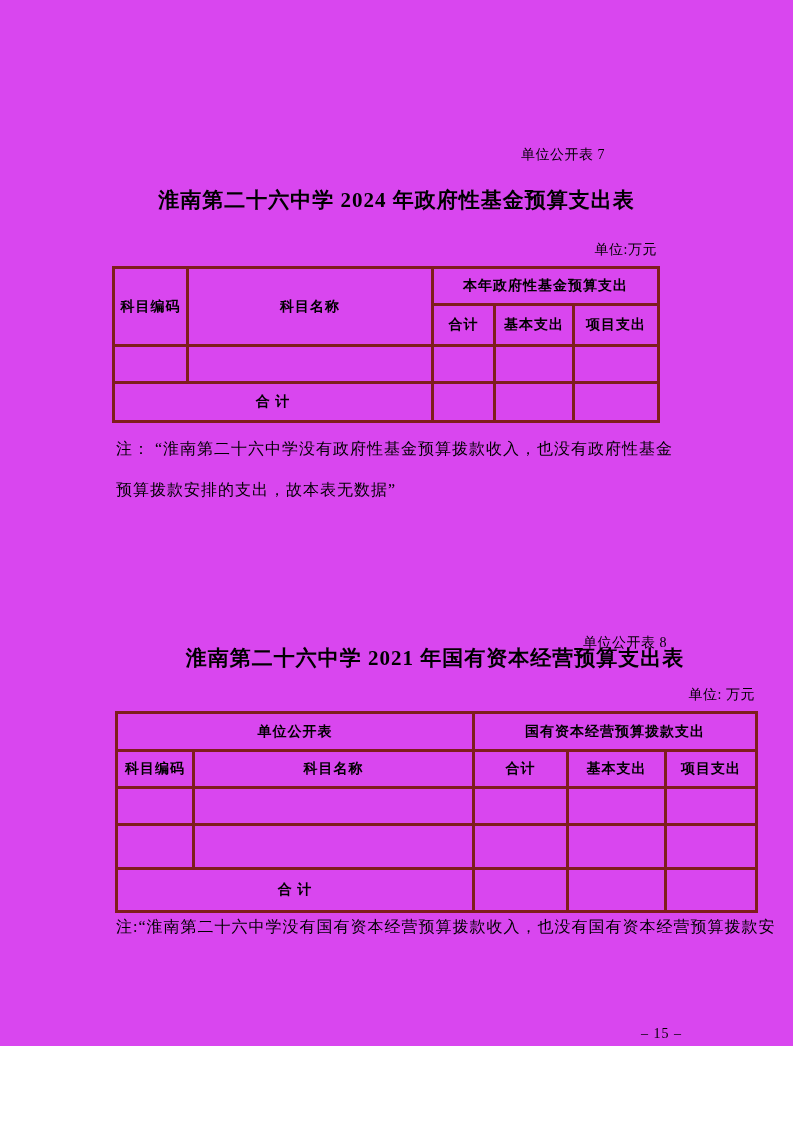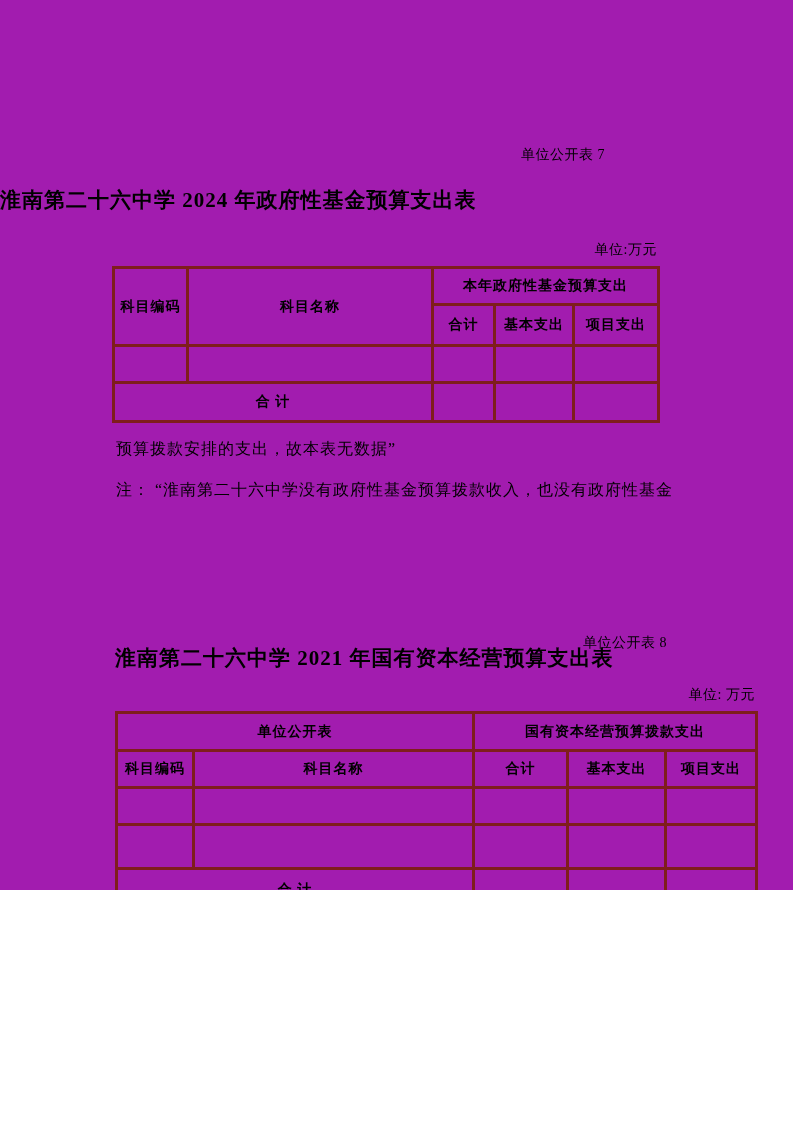--- a/index.html
+++ b/index.html
@@ -1,34 +1,35 @@
 <!DOCTYPE html>
 <html><head>
 <meta charset="utf-8">
 <style>
   html, body { margin: 0; padding: 0; background: #ffffff; }
   .page {
     position: relative;
     width: 793px;
-    height: 890px;
-    background: #a21caf;
+    height: 1046px;
+    background: #d946ef;
     color: #000000;
     font-family: "Liberation Serif", "DejaVu Serif", serif;
     overflow: hidden;
   }
   .small-label { position: absolute; font-size: 14px; letter-spacing: 0.5px; }
   .s1-label { top: 146px; right: 188px; }
   .s2-label { top: 602px; right: 126px; margin-top: 32px; }
 
   .doc-title {
     position: absolute;
     margin: 0;
     font-size: 21px;
     font-weight: bold;
     letter-spacing: 1px;
+    text-align: center;
     white-space: nowrap;
   }
   .s1-title { top: 186px; left: 0; width: 793px; }
   .s2-title { top: 644px; left: 115px; width: 640px; }
 
   .unit-label { position: absolute; font-size: 14px; letter-spacing: 0.5px; }
   .s1-unit { top: 241px; right: 136px; }
   .s2-unit { top: 686px; right: 38px; }
 
   table.budget-table {
@@ -113,22 +114,22 @@
       <tr class="row-total">
         <td colspan="2">合 计</td>
         <td></td>
         <td></td>
         <td></td>
       </tr>
     </tbody>
   </table>
 
   <div class="note n1">
+    <div>注： “淮南第二十六中学没有政府性基金预算拨款收入，也没有政府性基金</div>
     <div>预算拨款安排的支出，故本表无数据”</div>
-    <div>注： “淮南第二十六中学没有政府性基金预算拨款收入，也没有政府性基金</div>
   </div>
 
   <div class="small-label s2-label">单位公开表 8</div>
   <h1 class="doc-title s2-title">淮南第二十六中学 2021 年国有资本经营预算支出表</h1>
   <div class="unit-label s2-unit">单位: 万元</div>
 
   <table class="budget-table t2">
     <colgroup>
       <col style="width:77px">
         <col style="width:280px">
@@ -165,17 +166,18 @@
       <tr class="row-total">
         <td colspan="2">合 计</td>
         <td></td>
         <td></td>
         <td></td>
       </tr>
     </tbody>
   </table>
 
   <div class="note n2">
+    <div>注:“淮南第二十六中学没有国有资本经营预算拨款收入，也没有国有资本经营预算拨款安</div>
   </div>
 
   <div class="page-number">– 15 –</div>
 
 </div>
 
 </body></html>

